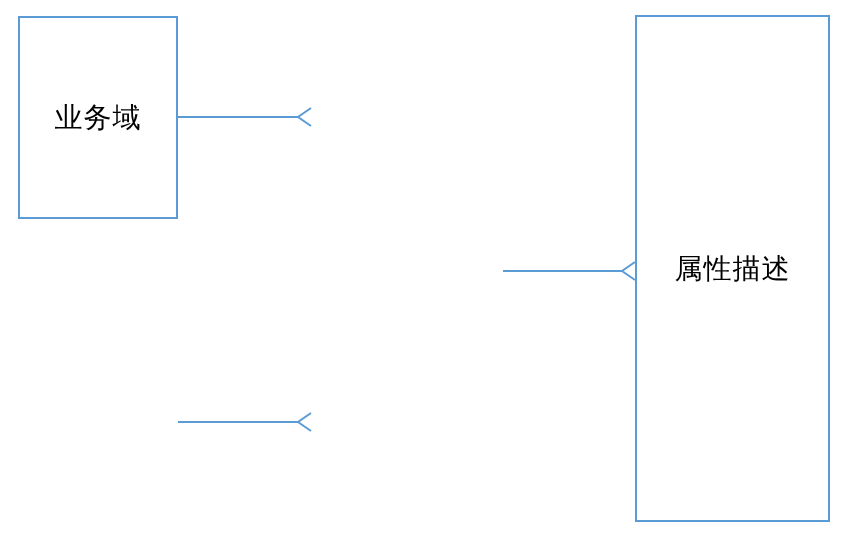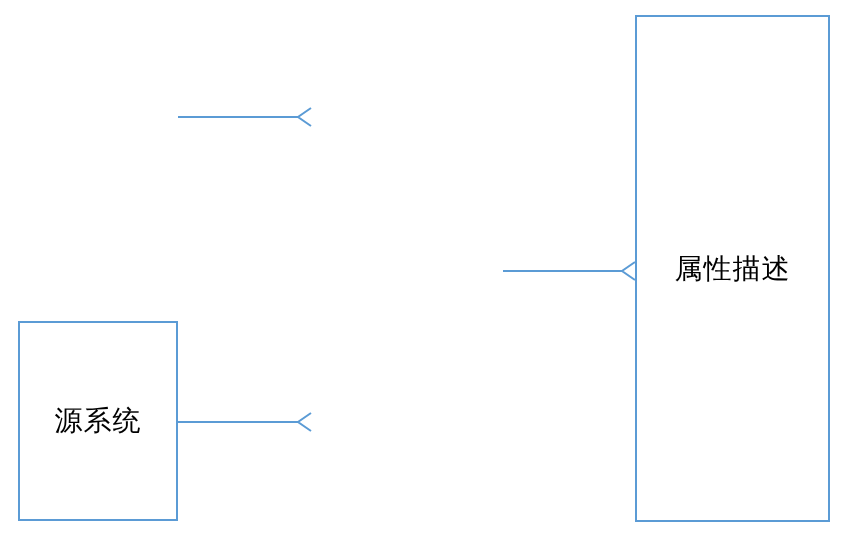--- a/index.html
+++ b/index.html
@@ -53,23 +53,23 @@
     <g stroke="#5b9bd5" stroke-width="2" fill="none">
       <line x1="178" y1="422" x2="299" y2="422"></line>
       <polyline points="311,413 298,422 311,431"></polyline>
     </g>
     <g stroke="#5b9bd5" stroke-width="2" fill="none">
       <line x1="503" y1="271" x2="622" y2="271"></line>
       <polyline points="635,262 622,271 635,280"></polyline>
     </g>
   </svg>
 
+  <div class="node node-business-domain">
+    <span>业务域</span>
+  </div>
 
-  <div class="node node-source-system">
-    <span>源系统</span>
-  </div>
 
 
   <div class="node node-attribute-desc">
     <span>属性描述</span>
   </div>
 
 </div>
 
 </body></html>

